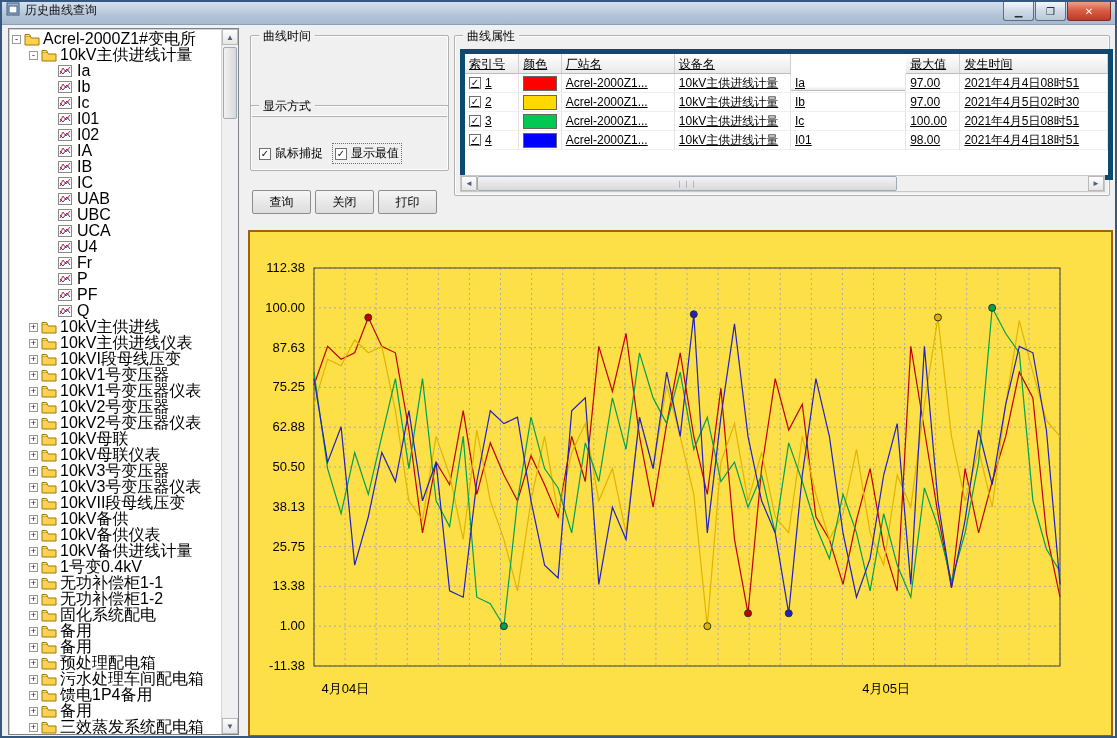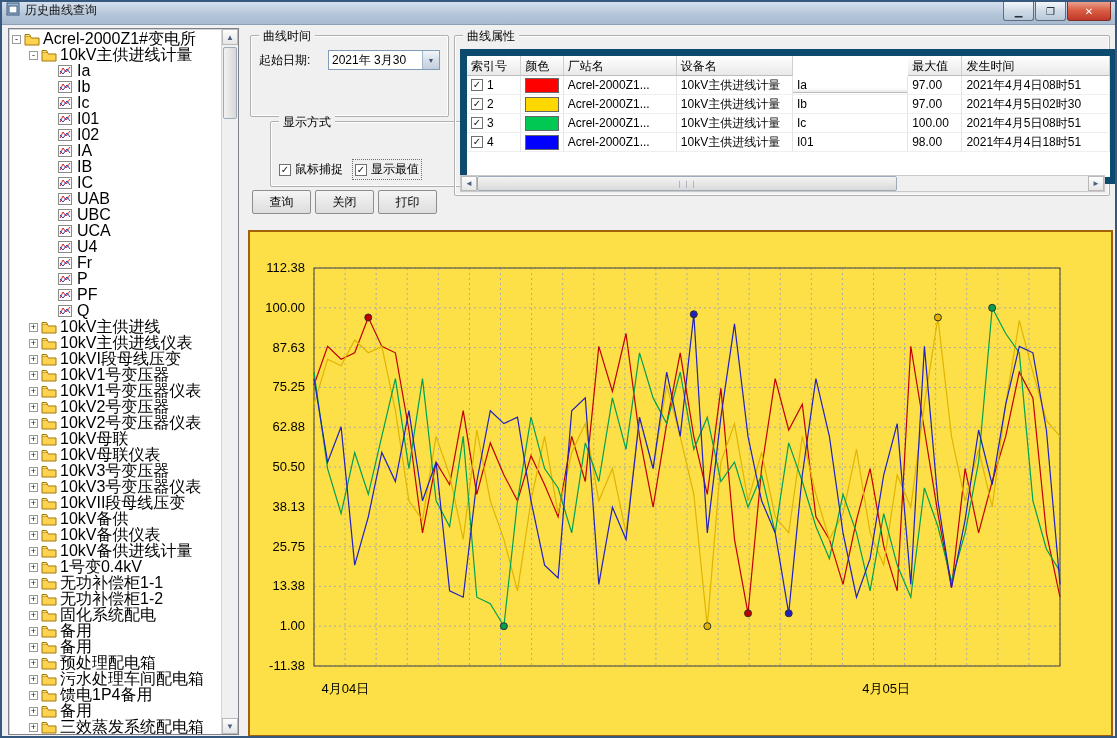--- a/index.html
+++ b/index.html
@@ -47,21 +47,21 @@
     background:linear-gradient(#f4f7fa,#d6dfe9 50%,#c3cfdd);border-left:1px solid #a3b5c9;}
   .checkctl{display:flex;align-items:center;gap:4px;cursor:default;}
   .checkbox{width:12px;height:12px;box-sizing:border-box;background:#fff;border:1px solid #707070;
     font-size:10px;line-height:10px;text-align:center;color:#111;}
   .focus-dotted{outline:1px dotted #707070;padding:1px 2px;}
   .btn-row{position:absolute;left:250px;top:188px;display:flex;gap:4px;}
   .btn{width:57px;height:22px;display:flex;align-items:center;justify-content:center;font-size:12px;
     background:linear-gradient(#f5f5f5,#dddddd);border:1px solid #8e8e8e;border-radius:2px;cursor:default;}
   
   .grid-wrap{position:absolute;left:5px;top:13px;width:643px;height:121px;background:#fff;
-    border:7px solid #0c4a6e;overflow:hidden;}
+    border:5px solid #0c4a6e;overflow:hidden;text-decoration:underline;}
   .grid-hdr{display:flex;height:20px;}
   .hcell{box-sizing:border-box;background:linear-gradient(#ffffff,#e9e9e9);border-right:1px solid #cfcfcf;
     border-bottom:1px solid #bdbdbd;padding:2px 4px;font-size:12px;white-space:nowrap;overflow:hidden;}
   .grow{display:flex;height:19px;}
   .gcell{box-sizing:border-box;border-right:1px solid #e4e4e4;border-bottom:1px solid #efefef;
     padding:1px 4px;font-size:12px;white-space:nowrap;overflow:hidden;display:flex;align-items:center;gap:4px;}
   .swatch{width:100%;height:13px;border:1px solid #666;}
   .hscroll{position:absolute;left:5px;top:139px;width:643px;height:15px;background:#f0f0f0;
     border:1px solid #c9c9c9;display:flex;}
   .harrow{width:16px;height:100%;display:flex;align-items:center;justify-content:center;font-size:8px;color:#4d6185;
@@ -469,30 +469,23 @@
     </div>
   <div class="vscroll">
     <div class="sarrow up">▲</div>
     <div class="vthumb"></div>
     <div class="sarrow down">▼</div>
   </div>
 </div>
 
 <div class="group" style="left:248px;top:33px;width:197px;height:80px;">
   <span class="legend">曲线时间</span>
-  <div class="frow" style="top:14px;">
-    <span class="flabel">起始日期:</span>
-    <span class="combo" style="width:112px;">
-      <span class="combo-text">2021年 3月30</span>
-      <span class="combo-btn">▼</span>
-    </span>
-  </div>
 </div>
 
-<div class="group" style="left:248px;top:119px;width:197px;height:64px;margin-left:20px;">
+<div class="group" style="left:248px;top:103px;width:197px;height:64px;">
   <span class="legend">显示方式</span>
   <div class="frow" style="top:38px;gap:10px;">
     <span class="checkctl">
       <span class="checkbox">✓</span>
       <span>鼠标捕捉</span>
     </span>
     <span class="checkctl focus-dotted">
       <span class="checkbox">✓</span>
       <span>显示最值</span>
     </span>

